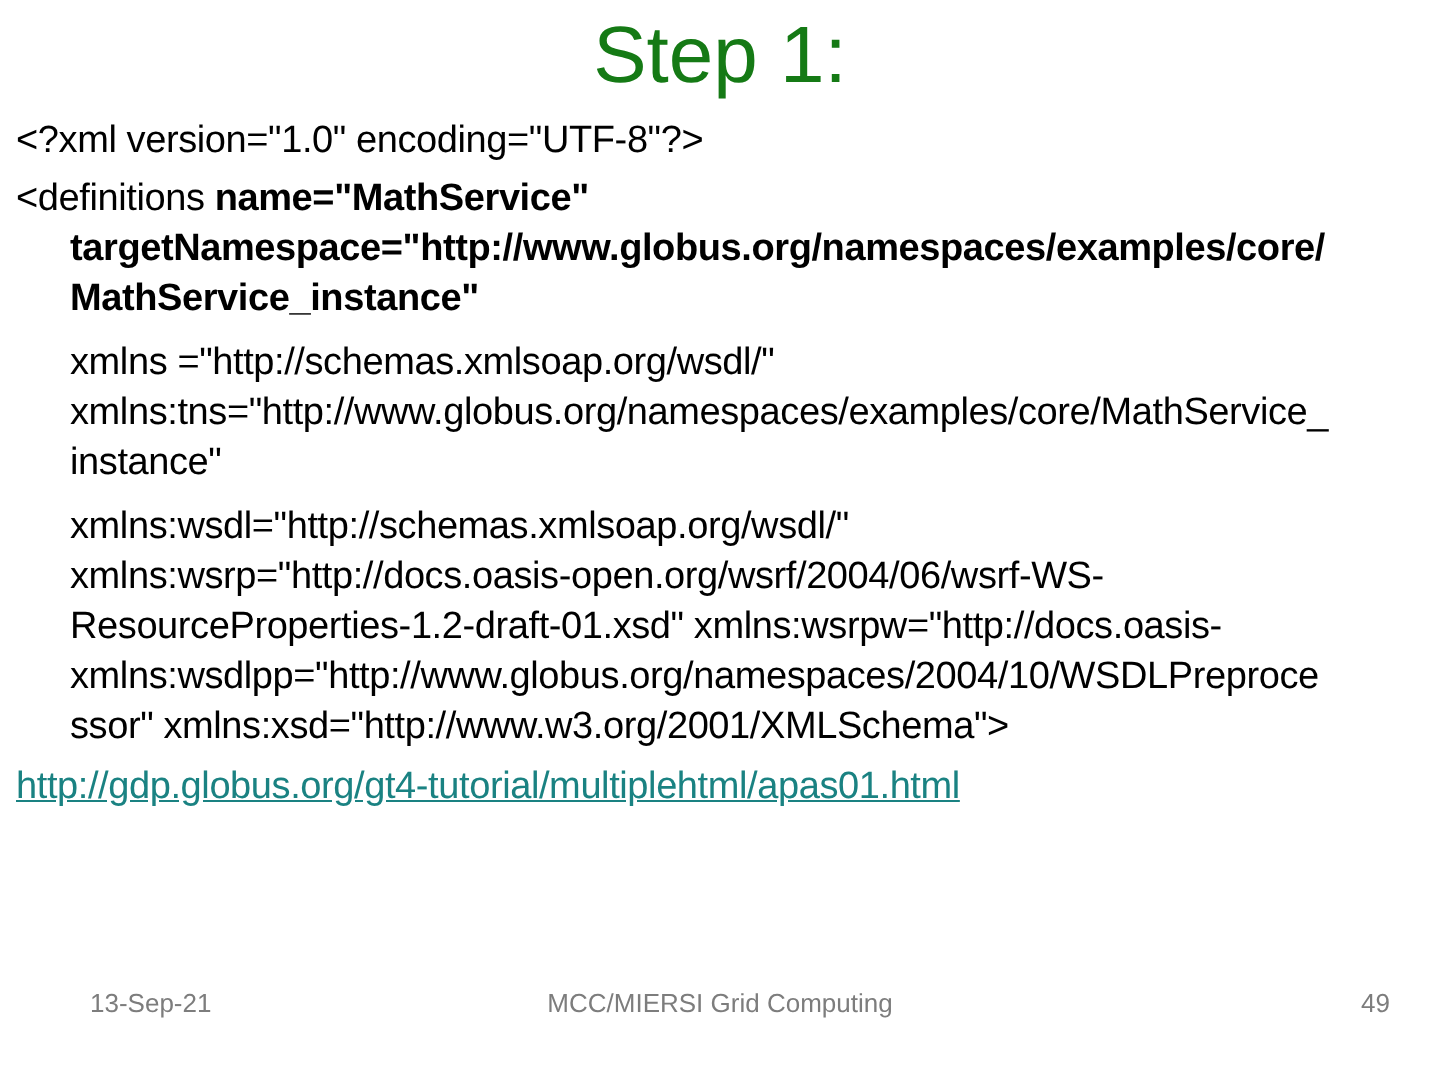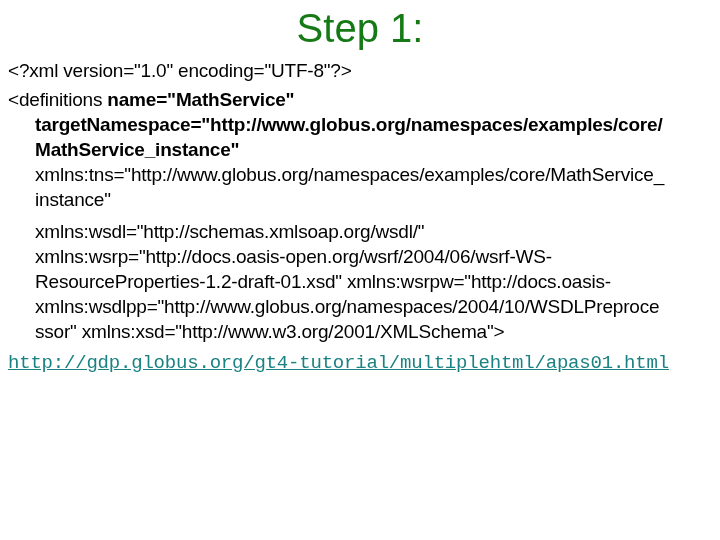--- a/index.html
+++ b/index.html
@@ -38,21 +38,20 @@
     font-size:19px;
     line-height:25px;
     letter-spacing:-0.2px;
     margin-top:5px;
     white-space:pre;
   }
   .link-line a{
     color:var(--link-teal,#1a8282);
     text-decoration:underline;
     cursor:pointer;
-    font-family:Liberation Mono, monospace;
   }
   .footer{
     position:absolute;
     top:494px;left:0;right:0;height:20px;
     font-size:13px;
     color:var(--footer-gray,#7d7d7d);
   }
   .footer .date{position:absolute;left:45px;top:0;}
   .footer .center{position:absolute;left:0;right:0;top:0;text-align:center;}
   .footer .page{position:absolute;right:25px;top:0;}
@@ -63,25 +62,31 @@
 <div class="slide">
 
   <div class="title">Step 1:</div>
 
   <div class="code-body">
     <div id="code-lines">
         <div class="code-line"><span>&lt;?xml version="1.0" encoding="UTF-8"?&gt;</span></div>
         <div class="code-line gap-sm"><span>&lt;definitions </span><span class="bold">name="MathService"</span></div>
         <div class="code-line indent"><span class="bold">targetNamespace="http://www.globus.org/namespaces/examples/core/</span></div>
         <div class="code-line indent"><span class="bold">MathService_instance"</span></div>
+        <div class="code-line indent gap-md"><span>xmlns ="http://schemas.xmlsoap.org/wsdl/"</span></div>
         <div class="code-line indent"><span>xmlns:tns="http://www.globus.org/namespaces/examples/core/MathService_</span></div>
         <div class="code-line indent"><span>instance"</span></div>
         <div class="code-line indent gap-md"><span>xmlns:wsdl="http://schemas.xmlsoap.org/wsdl/"</span></div>
         <div class="code-line indent"><span>xmlns:wsrp="http://docs.oasis-open.org/wsrf/2004/06/wsrf-WS-</span></div>
         <div class="code-line indent"><span>ResourceProperties-1.2-draft-01.xsd" xmlns:wsrpw="http://docs.oasis-</span></div>
         <div class="code-line indent"><span>xmlns:wsdlpp="http://www.globus.org/namespaces/2004/10/WSDLPreproce</span></div>
         <div class="code-line indent"><span>ssor" xmlns:xsd="http://www.w3.org/2001/XMLSchema"&gt;</span></div>
       </div>
     <div class="link-line"><a>http://gdp.globus.org/gt4-tutorial/multiplehtml/apas01.html</a></div>
   </div>
 
+  <div class="footer">
+    <span class="date">13-Sep-21</span>
+    <span class="center">MCC/MIERSI Grid Computing</span>
+    <span class="page">49</span>
+  </div>
 
 </div>
 
 </body></html>

